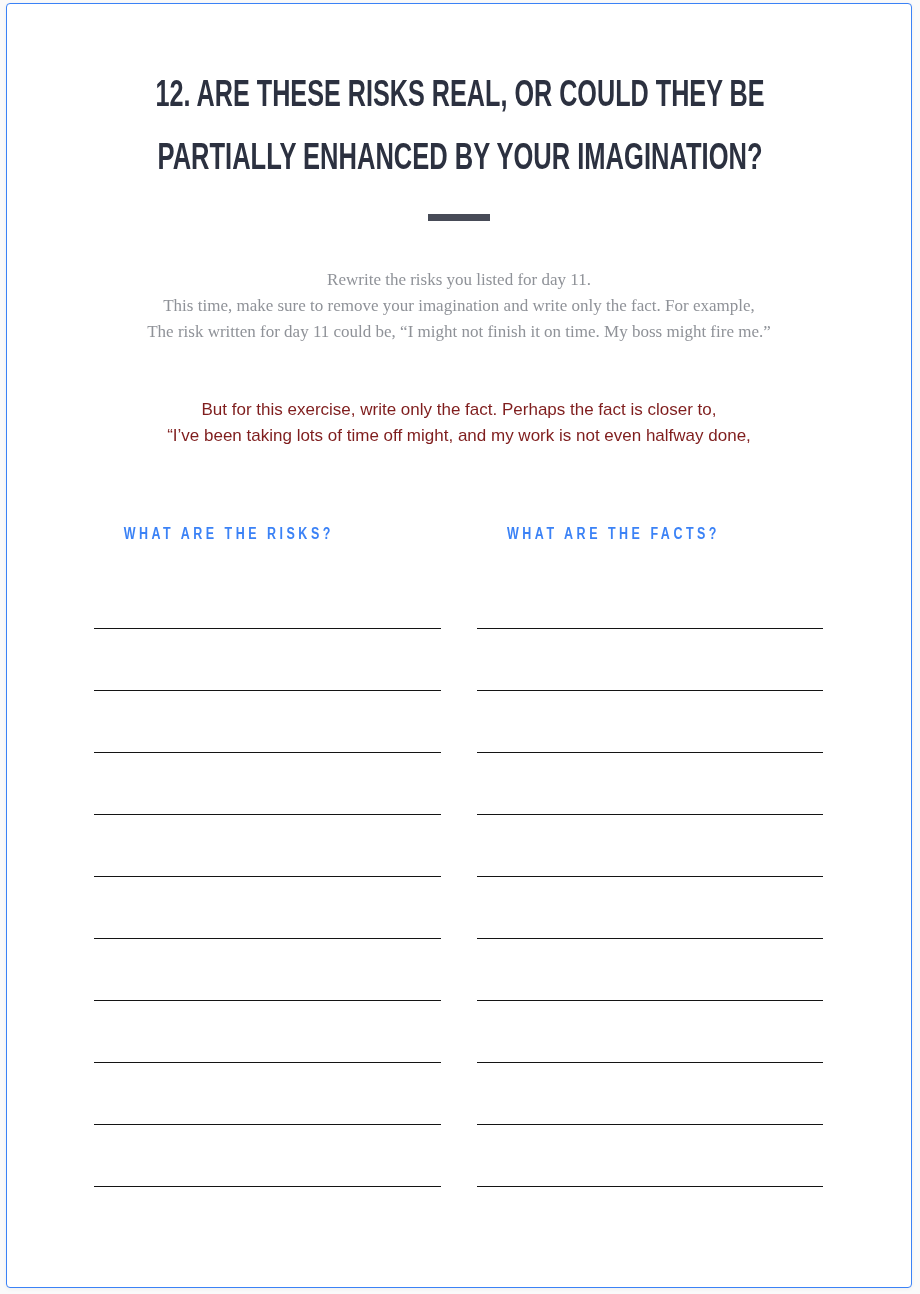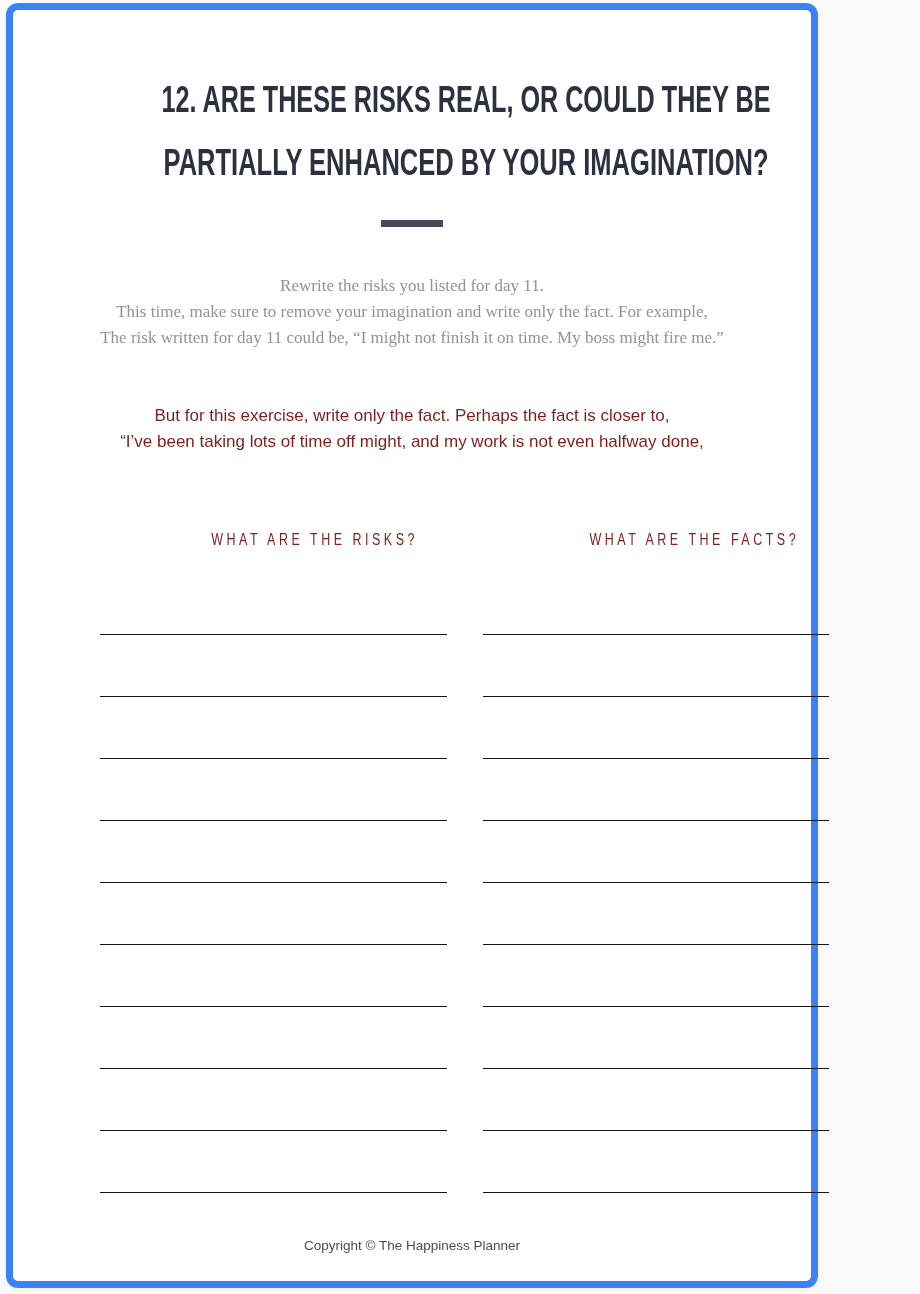--- a/index.html
+++ b/index.html
@@ -12,25 +12,25 @@
     position: relative;
     width: 920px;
     height: 1294px;
     background: #fafafa;
     overflow: hidden;
   }
   .page {
     position: absolute;
     left: 6px;
     top: 3px;
-    width: 812px;
+    width: 906px;
     height: 1285px;
     background: #ffffff;
-    border: 7px solid #3b82f6;
-    border-radius: 12px;
+    border: 1px solid #3b82f6;
+    border-radius: 4px;
     box-shadow: 0 1px 4px rgba(0,0,0,0.05);
     box-sizing: border-box;
   }
   .title-svg {
     position: absolute;
     top: 60px;
     left: 0;
     width: 906px;
     height: 120px;
   }
@@ -70,23 +70,23 @@
     position: absolute;
     left: 87px;
     width: 729px;
     display: grid;
     grid-template-columns: 347px 346px;
     column-gap: 36px;
   }
   .headers-row { top: 520px; }
   .rules-row   { top: 563px; }
   .col-header {
-    text-align: right;
-    color: #7f1d1d;
-    font-weight: 400;
+    text-align: left;
+    color: #3b82f6;
+    font-weight: 700;
     font-size: 16px;
     line-height: 19px;
     white-space: nowrap;
   }
   .col-header span {
     display: inline-block;
     letter-spacing: 4.5px;
     transform: scaleX(0.78);
     transform-origin: center;
   }
@@ -158,16 +158,15 @@
           <div class="rule"></div>
           <div class="rule"></div>
           <div class="rule"></div>
           <div class="rule"></div>
           <div class="rule"></div>
           <div class="rule"></div>
           <div class="rule"></div>
         </div>
     </div>
 
-    <div class="footer">Copyright © The Happiness Planner</div>
 
   </div>
 </div>
 
 </body></html>

